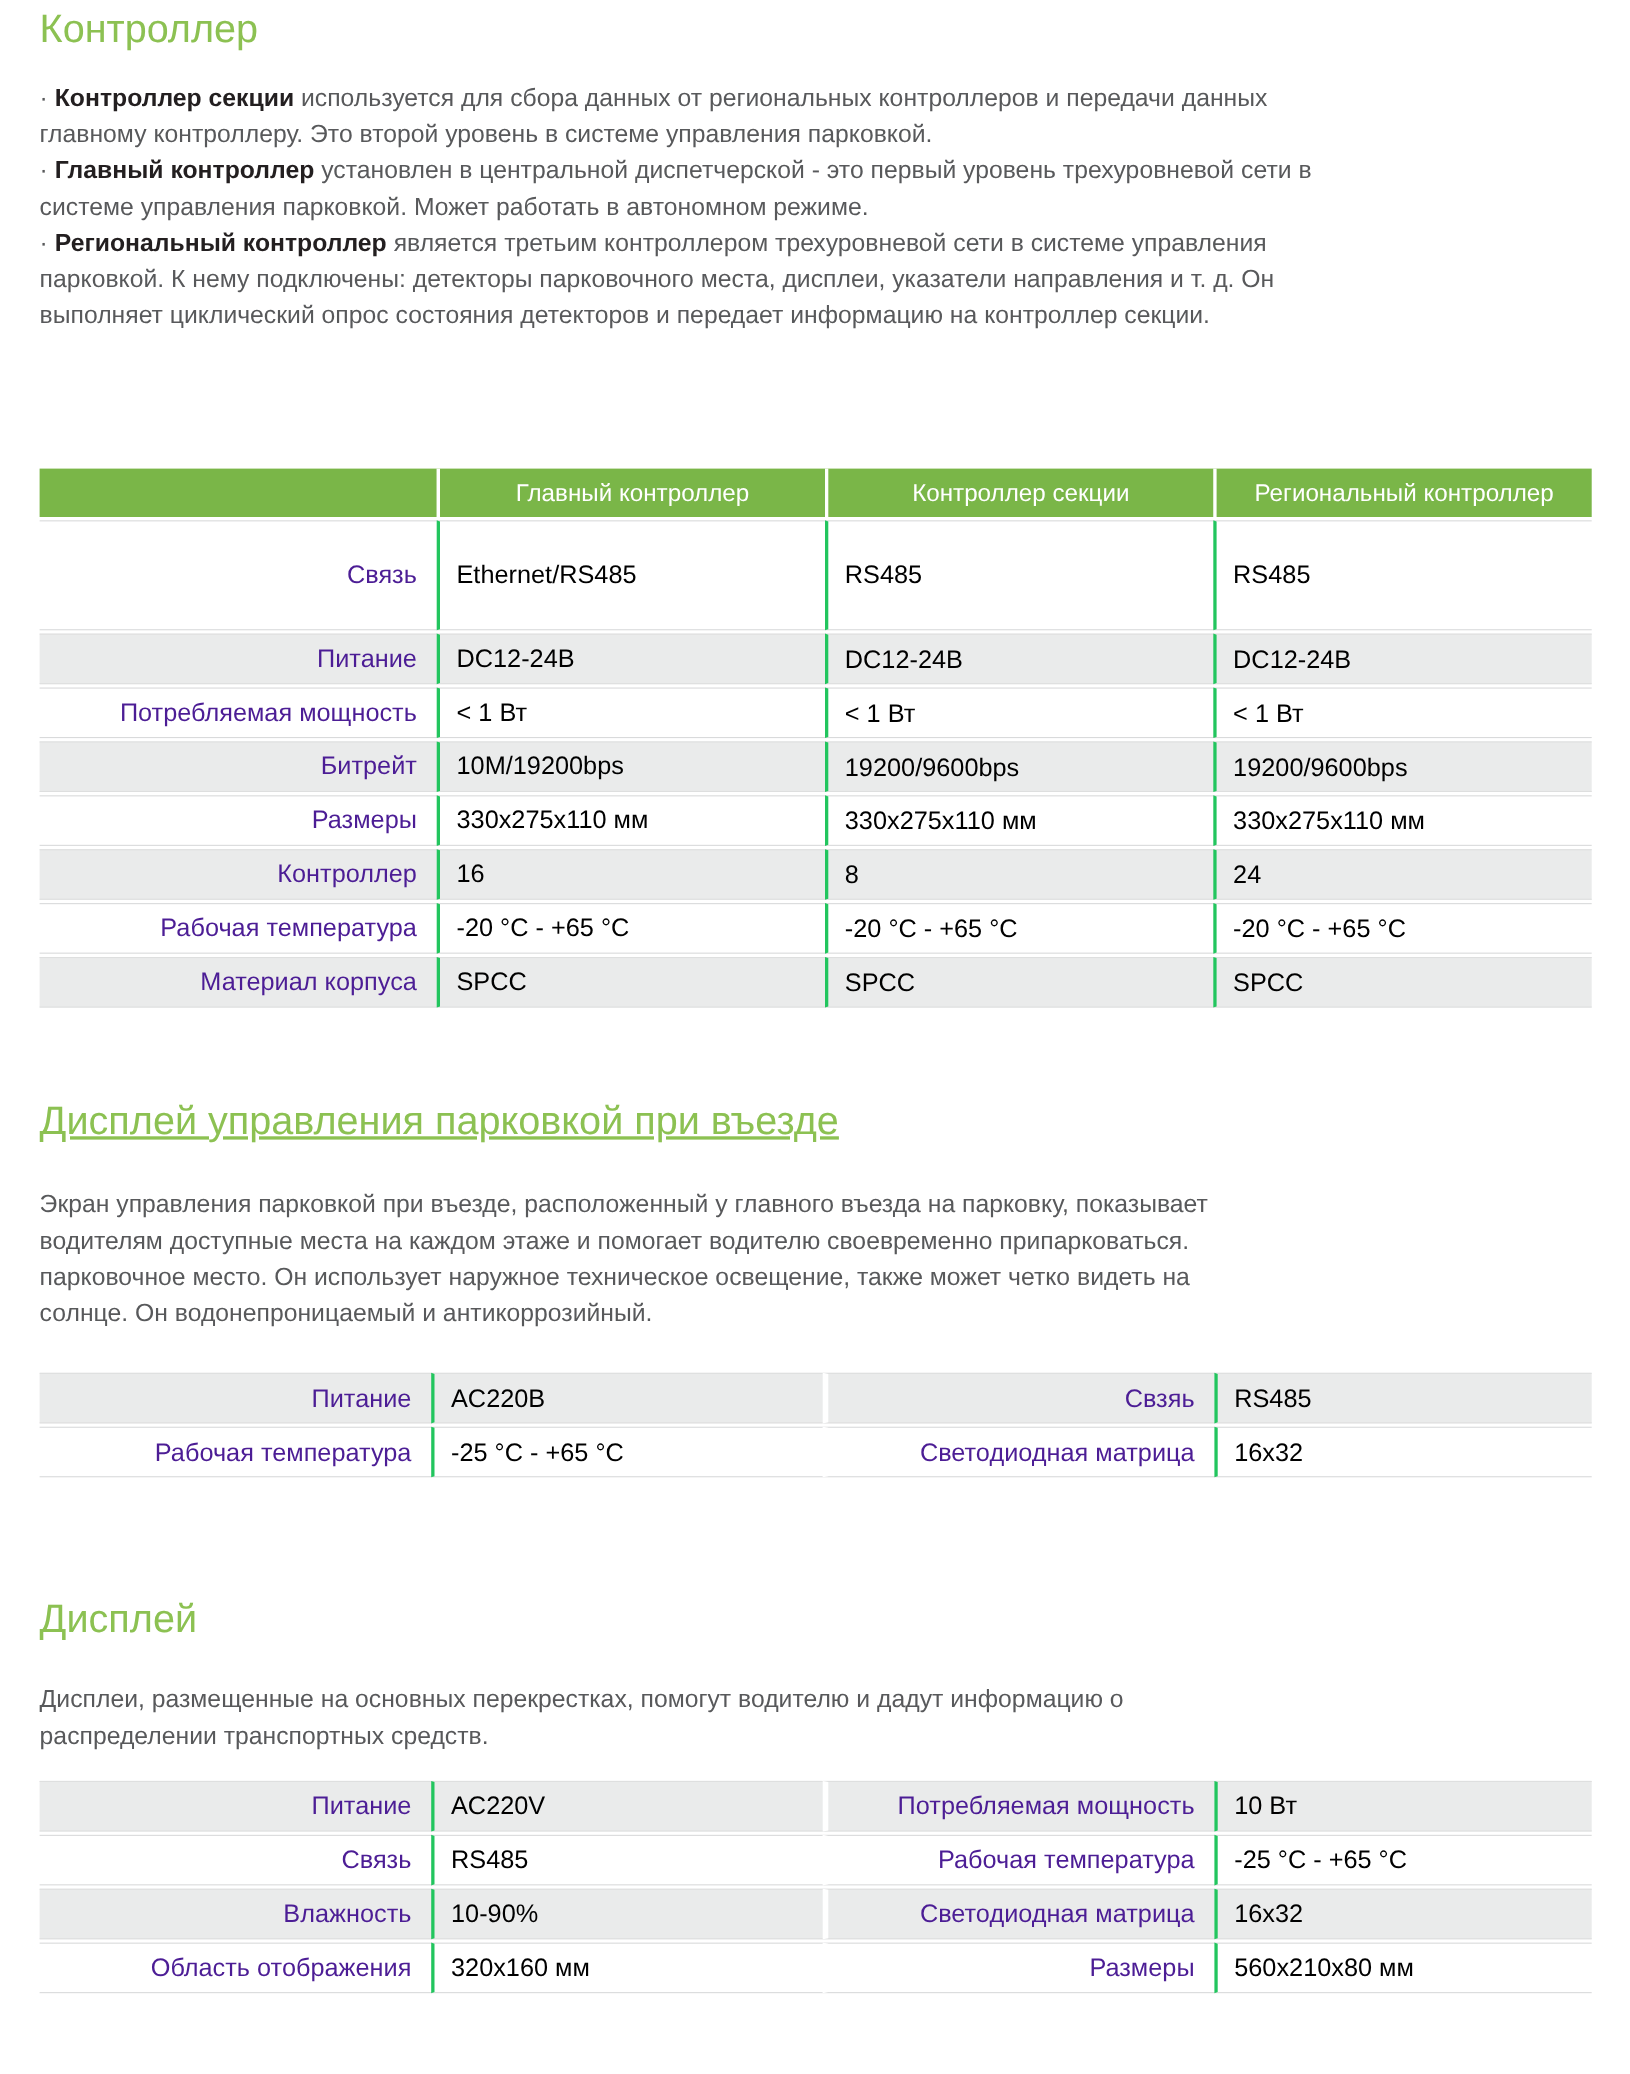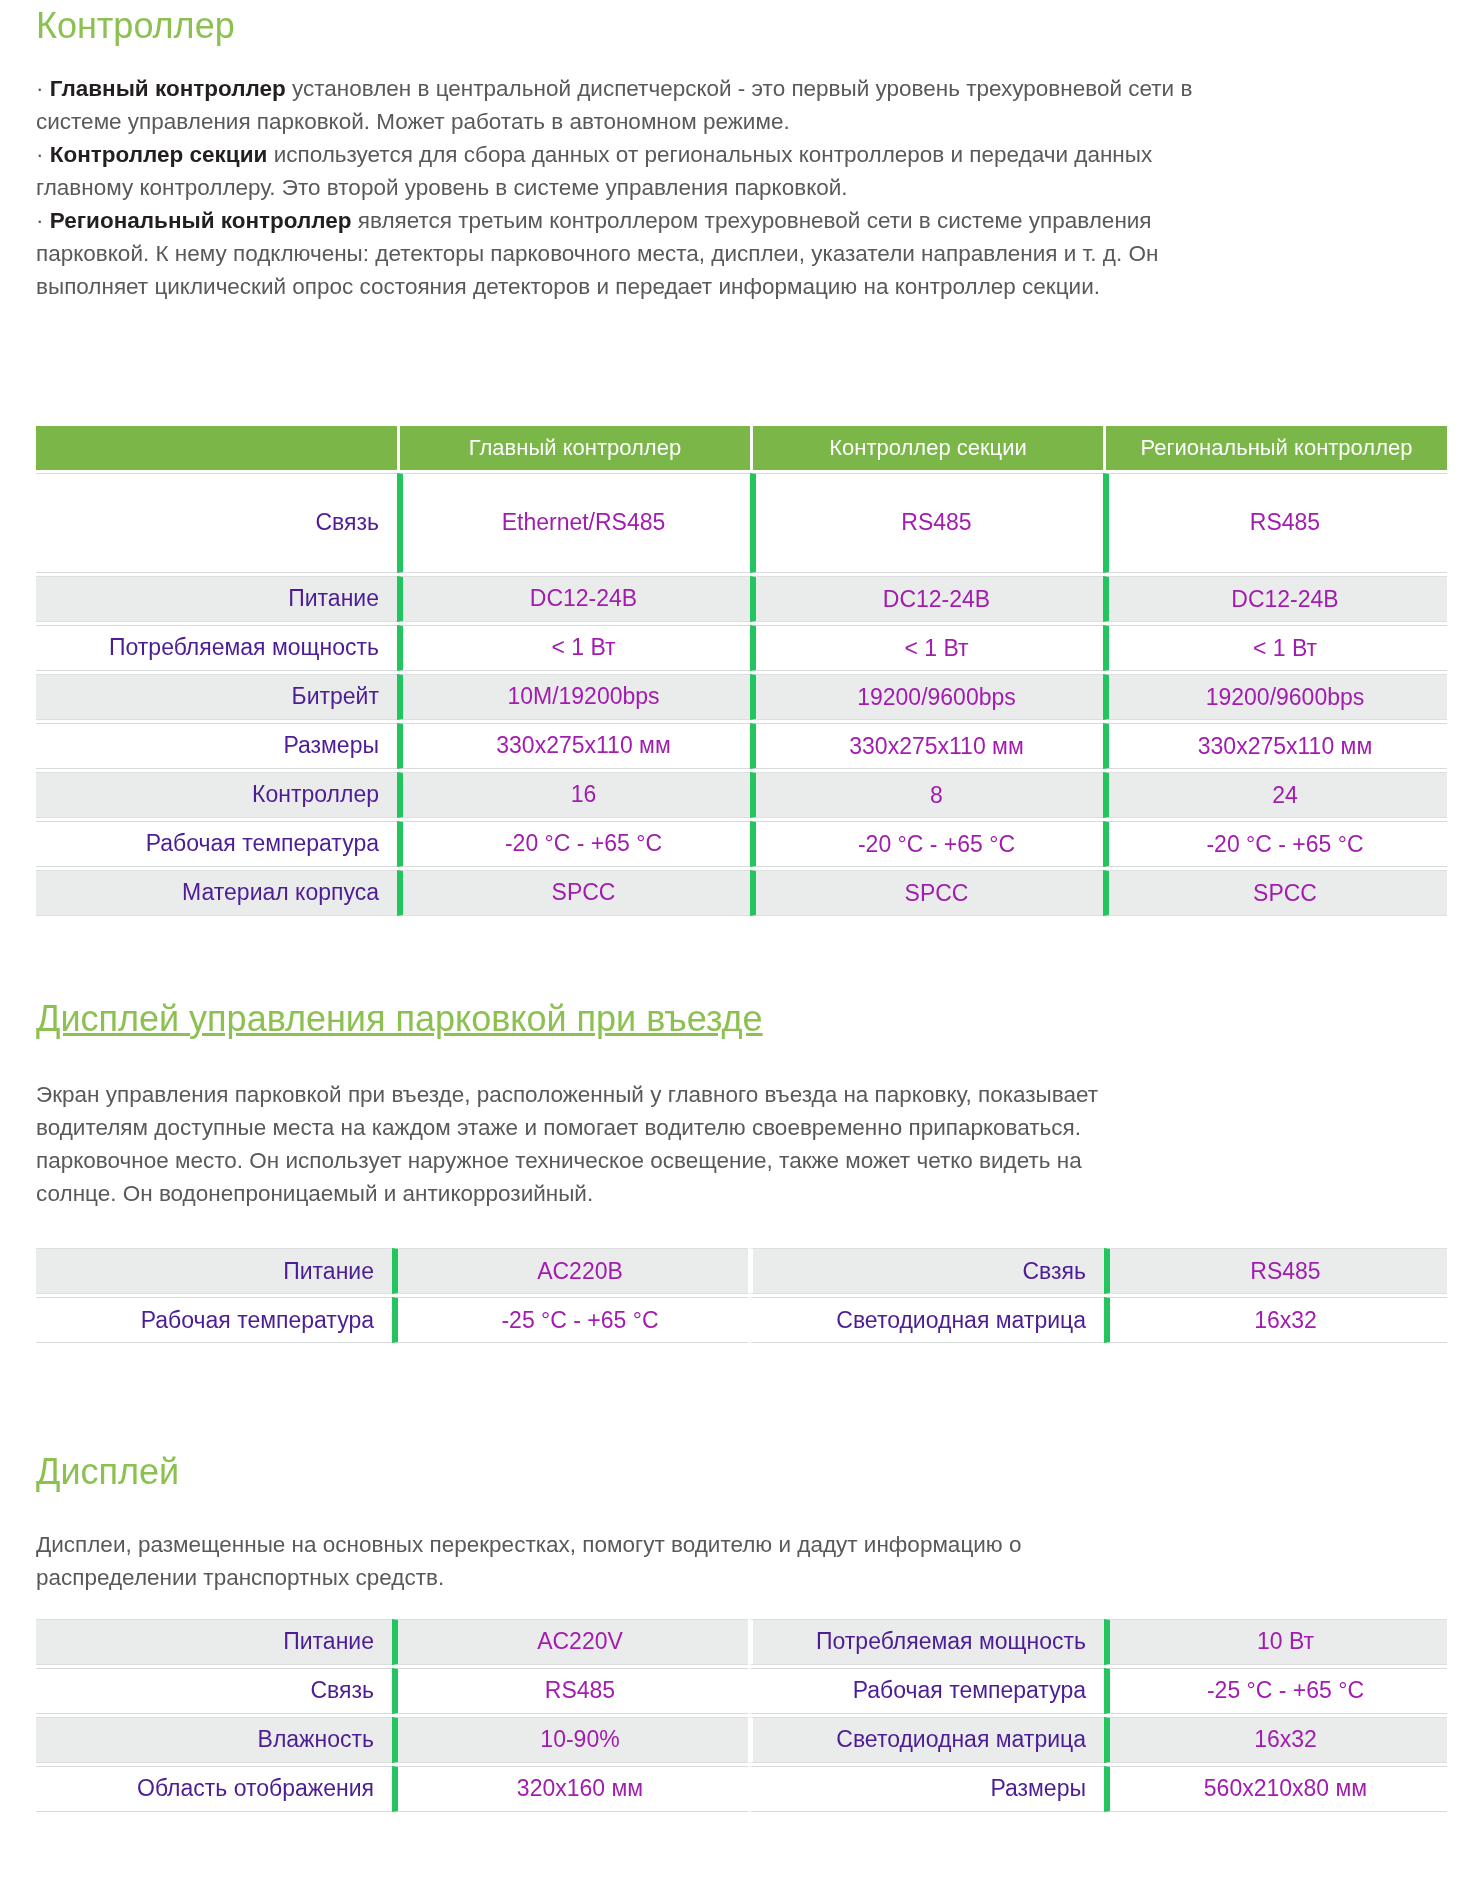--- a/index.html
+++ b/index.html
@@ -53,24 +53,24 @@
   }
   tr.gray  td { background: #eaebeb; border-top: 1px solid #dedfdf; border-bottom: 1px solid #dedfdf; }
   tr.white td { background: #ffffff; border-top: 1px solid #d9dadb; border-bottom: 1px solid #d9dadb; }
   td.lbl {
     text-align: right;
     padding-right: 18px;
     color: #4c1d95;
     vertical-align: middle;
   }
   td.val {
-    text-align: center;
+    text-align: left;
     padding-left: 15px;
-    color: #a21caf;
-    border-left: 6px solid #22c55e;
+    color: #000000;
+    border-left: 3px solid #22c55e;
     vertical-align: middle;
   }
 
   
   table.t1 { margin-top: 120px; }
   table.t1 th {
     background: #7ab648;
     color: #ffffff;
     font-size: 22px;
     height: 44px;
@@ -91,27 +91,27 @@
 </head>
 <body>
 
 <div class="page">
 
   <h1 id="heading-controller" class="green-heading">Контроллер</h1>
 
   <div class="bullets">
     <p class="body-text bullet-para">
       <span>·</span>
-      <span class="bold">Главный контроллер</span>
-      <span>установлен в центральной диспетчерской - это первый уровень трехуровневой сети в системе управления парковкой. Может работать в автономном режиме.</span>
+      <span class="bold">Контроллер секции</span>
+      <span>используется для сбора данных от региональных контроллеров и передачи данных главному контроллеру. Это второй уровень в системе управления парковкой.</span>
     </p>
     <p class="body-text bullet-para">
       <span>·</span>
-      <span class="bold">Контроллер секции</span>
-      <span>используется для сбора данных от региональных контроллеров и передачи данных главному контроллеру. Это второй уровень в системе управления парковкой.</span>
+      <span class="bold">Главный контроллер</span>
+      <span>установлен в центральной диспетчерской - это первый уровень трехуровневой сети в системе управления парковкой. Может работать в автономном режиме.</span>
     </p>
     <p class="body-text bullet-para">
       <span>·</span>
       <span class="bold">Региональный контроллер</span>
       <span>является третьим контроллером трехуровневой сети в системе управления парковкой. К нему подключены: детекторы парковочного места, дисплеи, указатели направления и т. д. Он выполняет циклический опрос состояния детекторов и передает информацию на контроллер секции.</span>
     </p>
   </div>
 
   <table class="spec t1">
     <colgroup>

